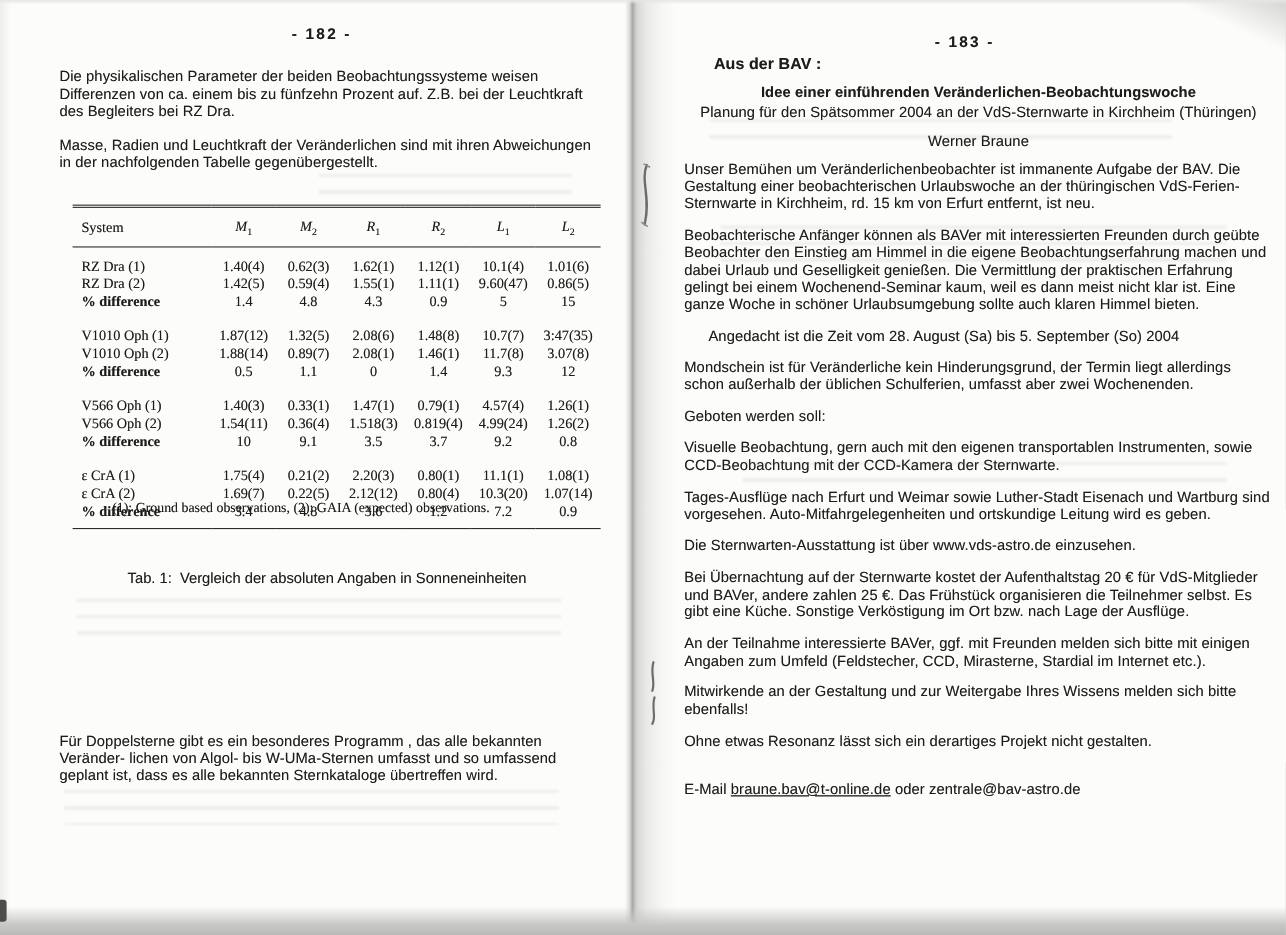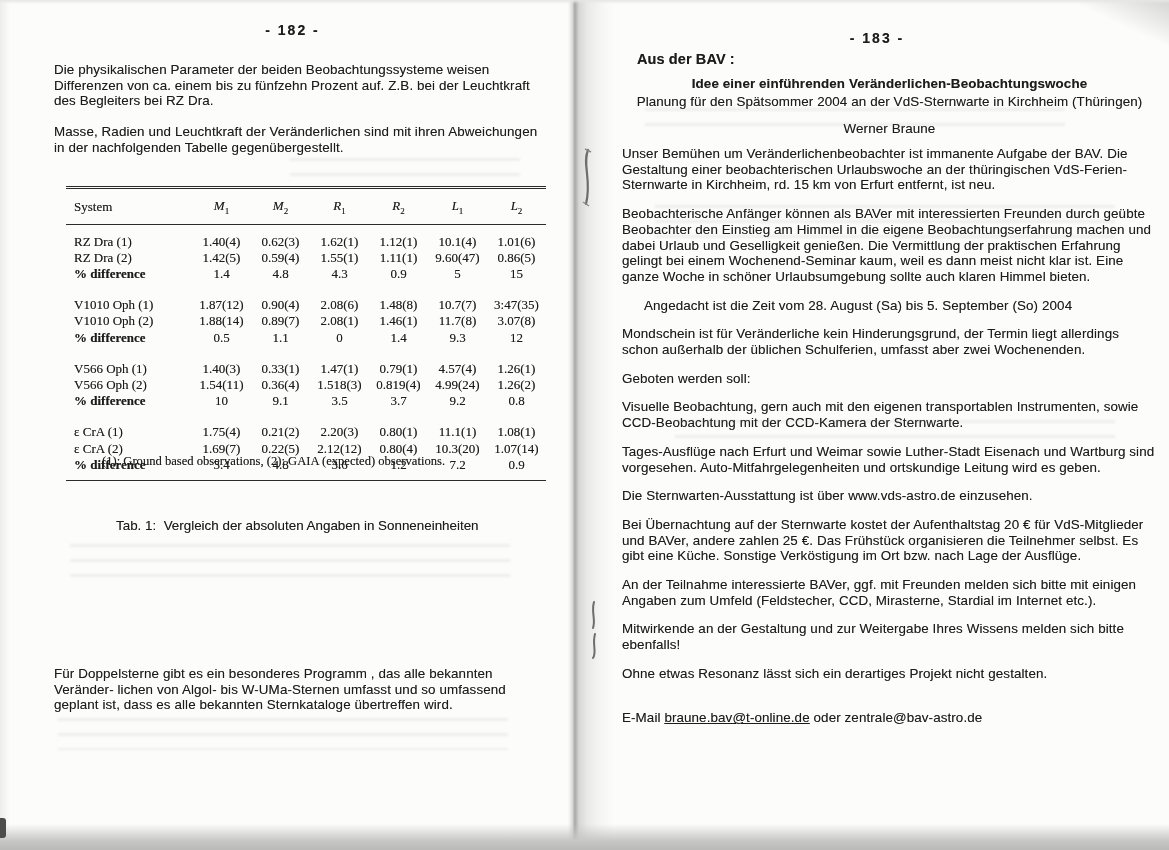--- a/index.html
+++ b/index.html
@@ -41,21 +41,21 @@
   table.params tr.spacer td{height:15px;}
   table.params tbody tr:last-child td{padding-bottom:7px;}
   .footnote{position:absolute;left:66px;top:454px;
     font-family:"Liberation Serif","DejaVu Serif",serif;font-size:12.6px;
     text-shadow:0 0 0.4px rgba(30,30,30,0.5);margin-left:36px;}
   .caption{position:absolute;left:116px;top:518px;font-size:13.4px;white-space:pre-wrap;
     text-shadow:0 0 0.5px rgba(30,30,30,0.45);}
   
   .r-head{position:absolute;left:37px;width:535px;text-align:center;}
   .bold{font-weight:bold;}
-  .section-label{position:absolute;left:52px;top:52px;font-size:14.5px;font-weight:bold;
+  .section-label{position:absolute;left:64px;top:52px;font-size:14.5px;font-weight:bold;
     text-shadow:0 0 0.6px rgba(30,30,30,0.5);}
   .flow{position:absolute;left:37px;top:146px;width:535px;}
   .flow p{margin:0 0 13px 0;}
   .flow p.indent{padding-left:22px;}
   .email-underline{text-decoration:underline;}
   
   .gutter{position:absolute;left:568px;top:0;width:46px;height:850px;z-index:1;
     background:linear-gradient(to right,
       rgba(247,247,246,0) 0%, #dddddb 9%, #a8a8a6 15%, #d7d7d5 24%,
       #e9e9e7 42%, #f5f5f4 70%, rgba(252,252,251,0) 100%);}
@@ -127,21 +127,21 @@
               <td>0.9</td>
               <td>5</td>
               <td>15</td>
             </tr>
             <tr class="spacer">
               <td colspan="7"></td>
             </tr>
             <tr>
               <td>V1010 Oph (1)</td>
               <td>1.87(12)</td>
-              <td>0.90(4)</td>
+              <td>1.32(5)</td>
               <td>2.08(6)</td>
               <td>1.48(8)</td>
               <td>10.7(7)</td>
               <td>3:47(35)</td>
             </tr>
             <tr>
               <td>V1010 Oph (2)</td>
               <td>1.88(14)</td>
               <td>0.89(7)</td>
               <td>2.08(1)</td>

